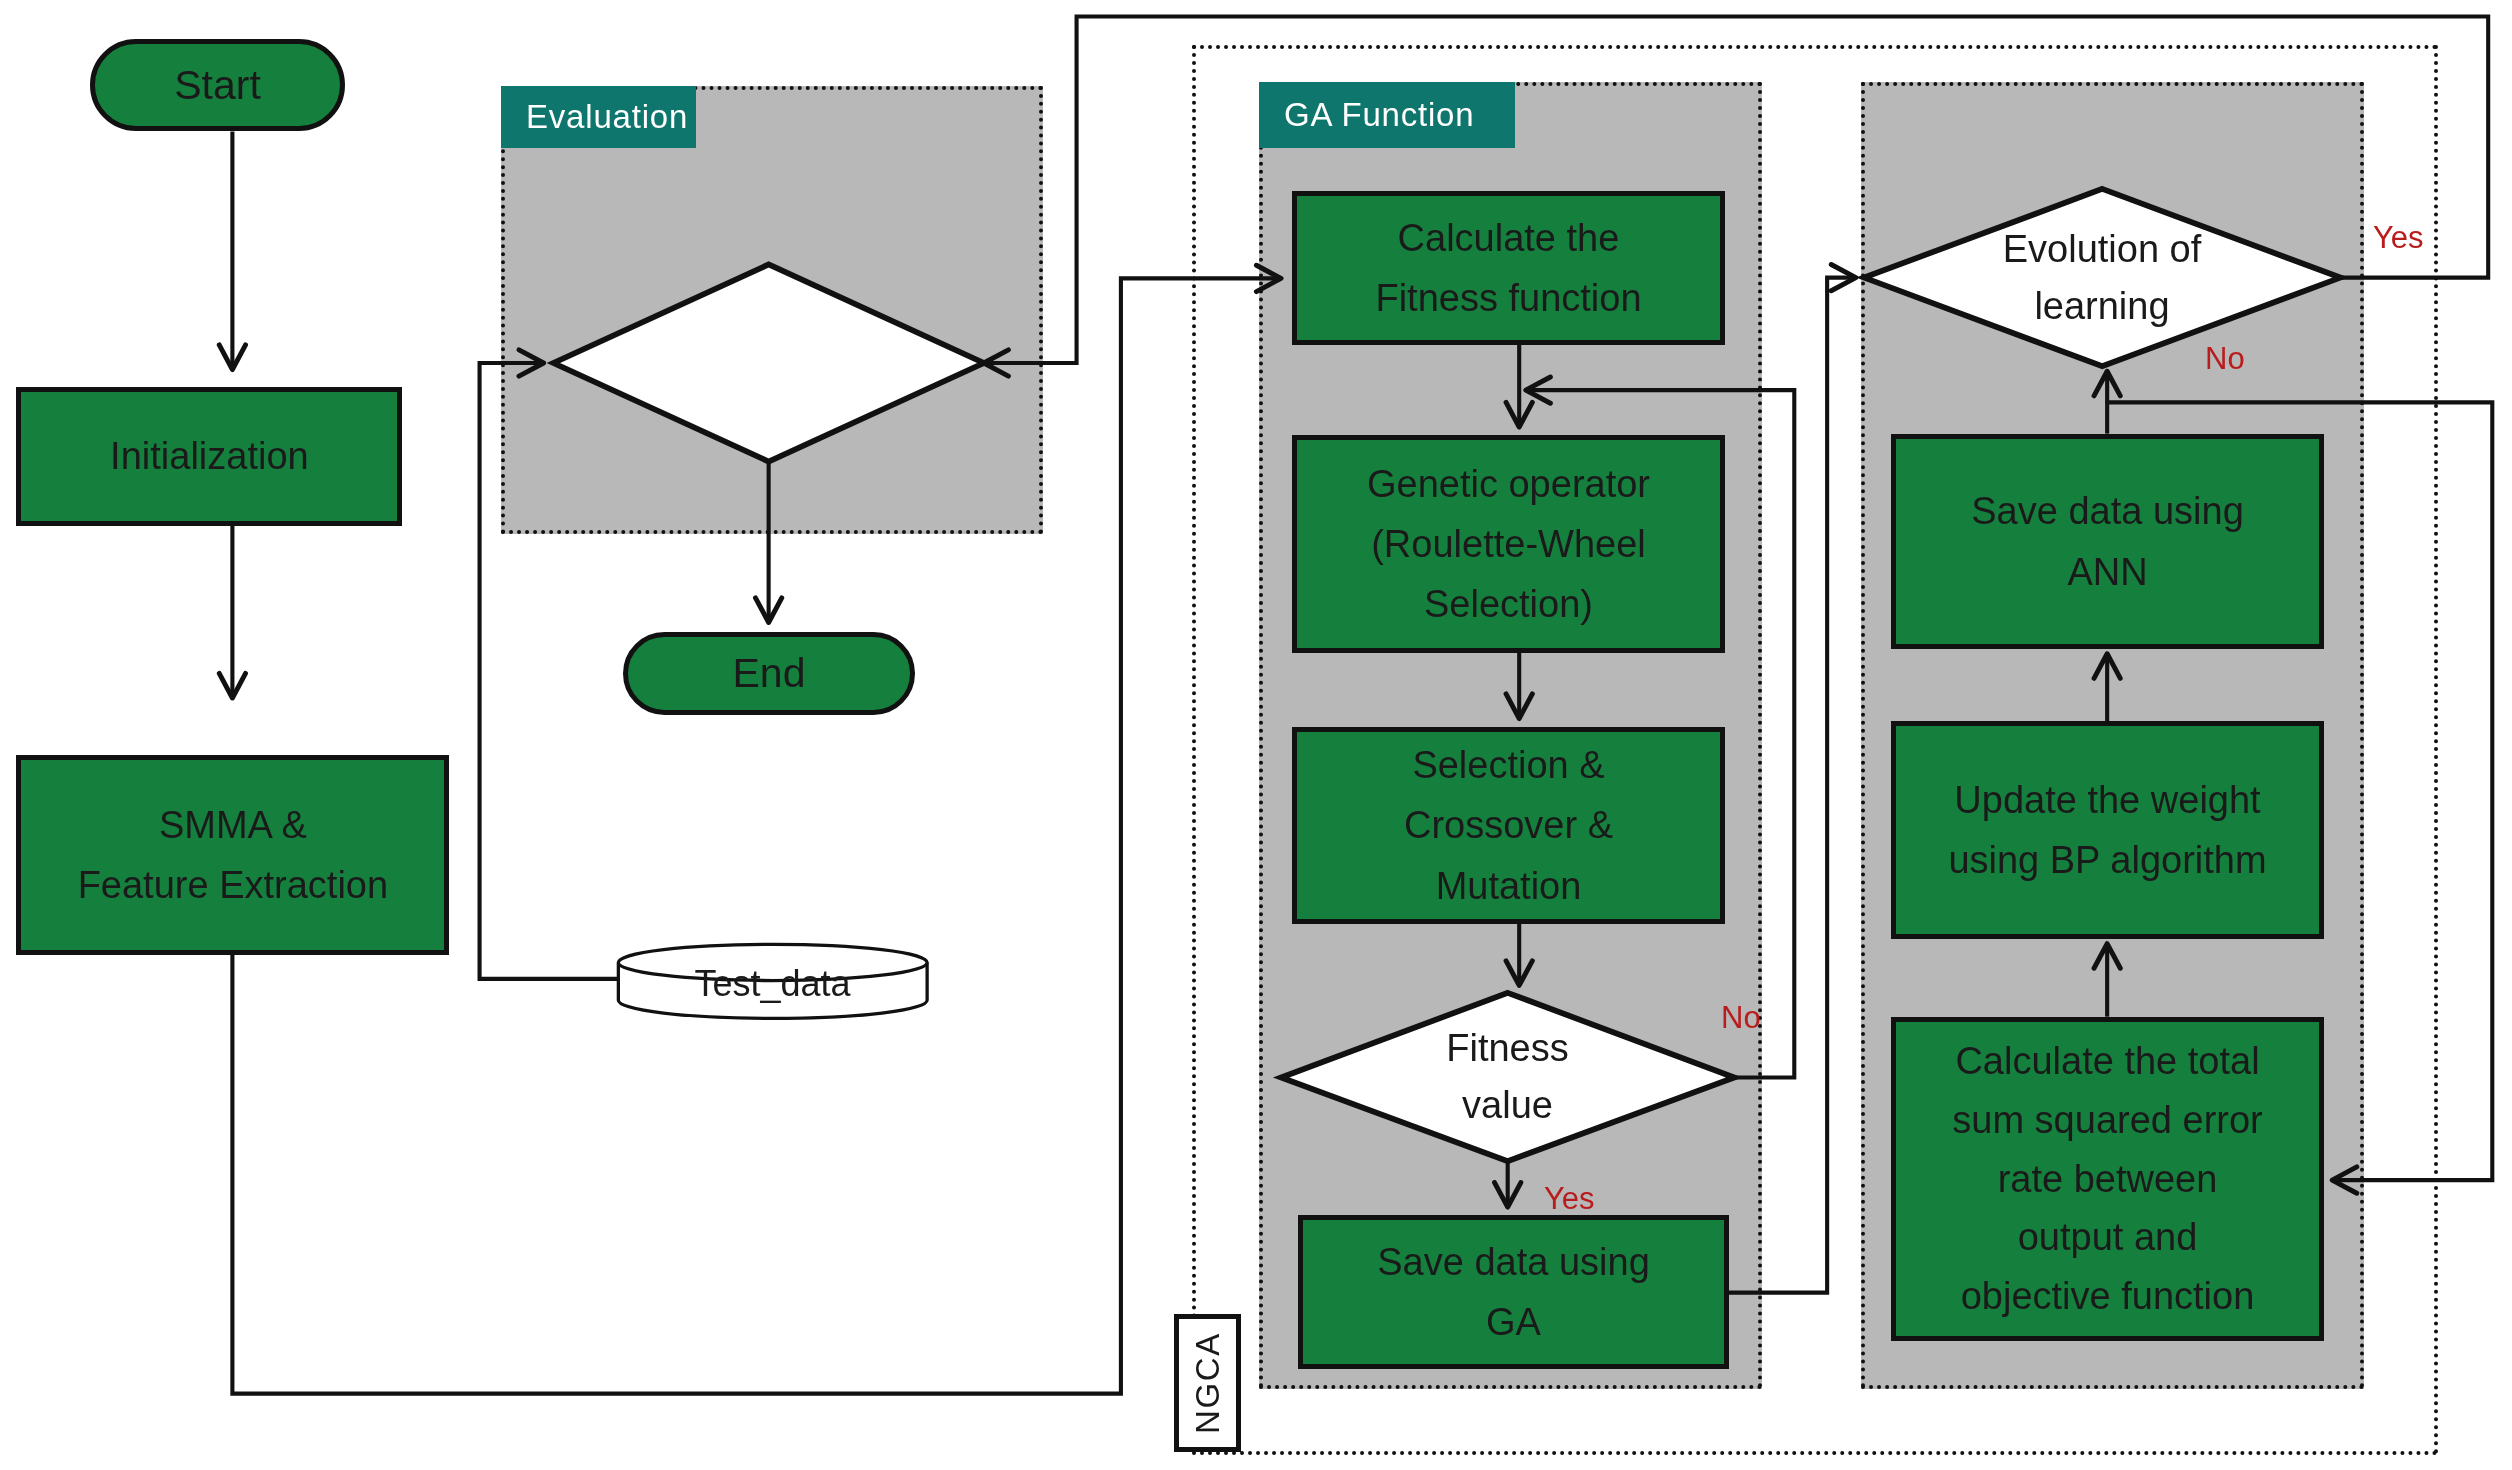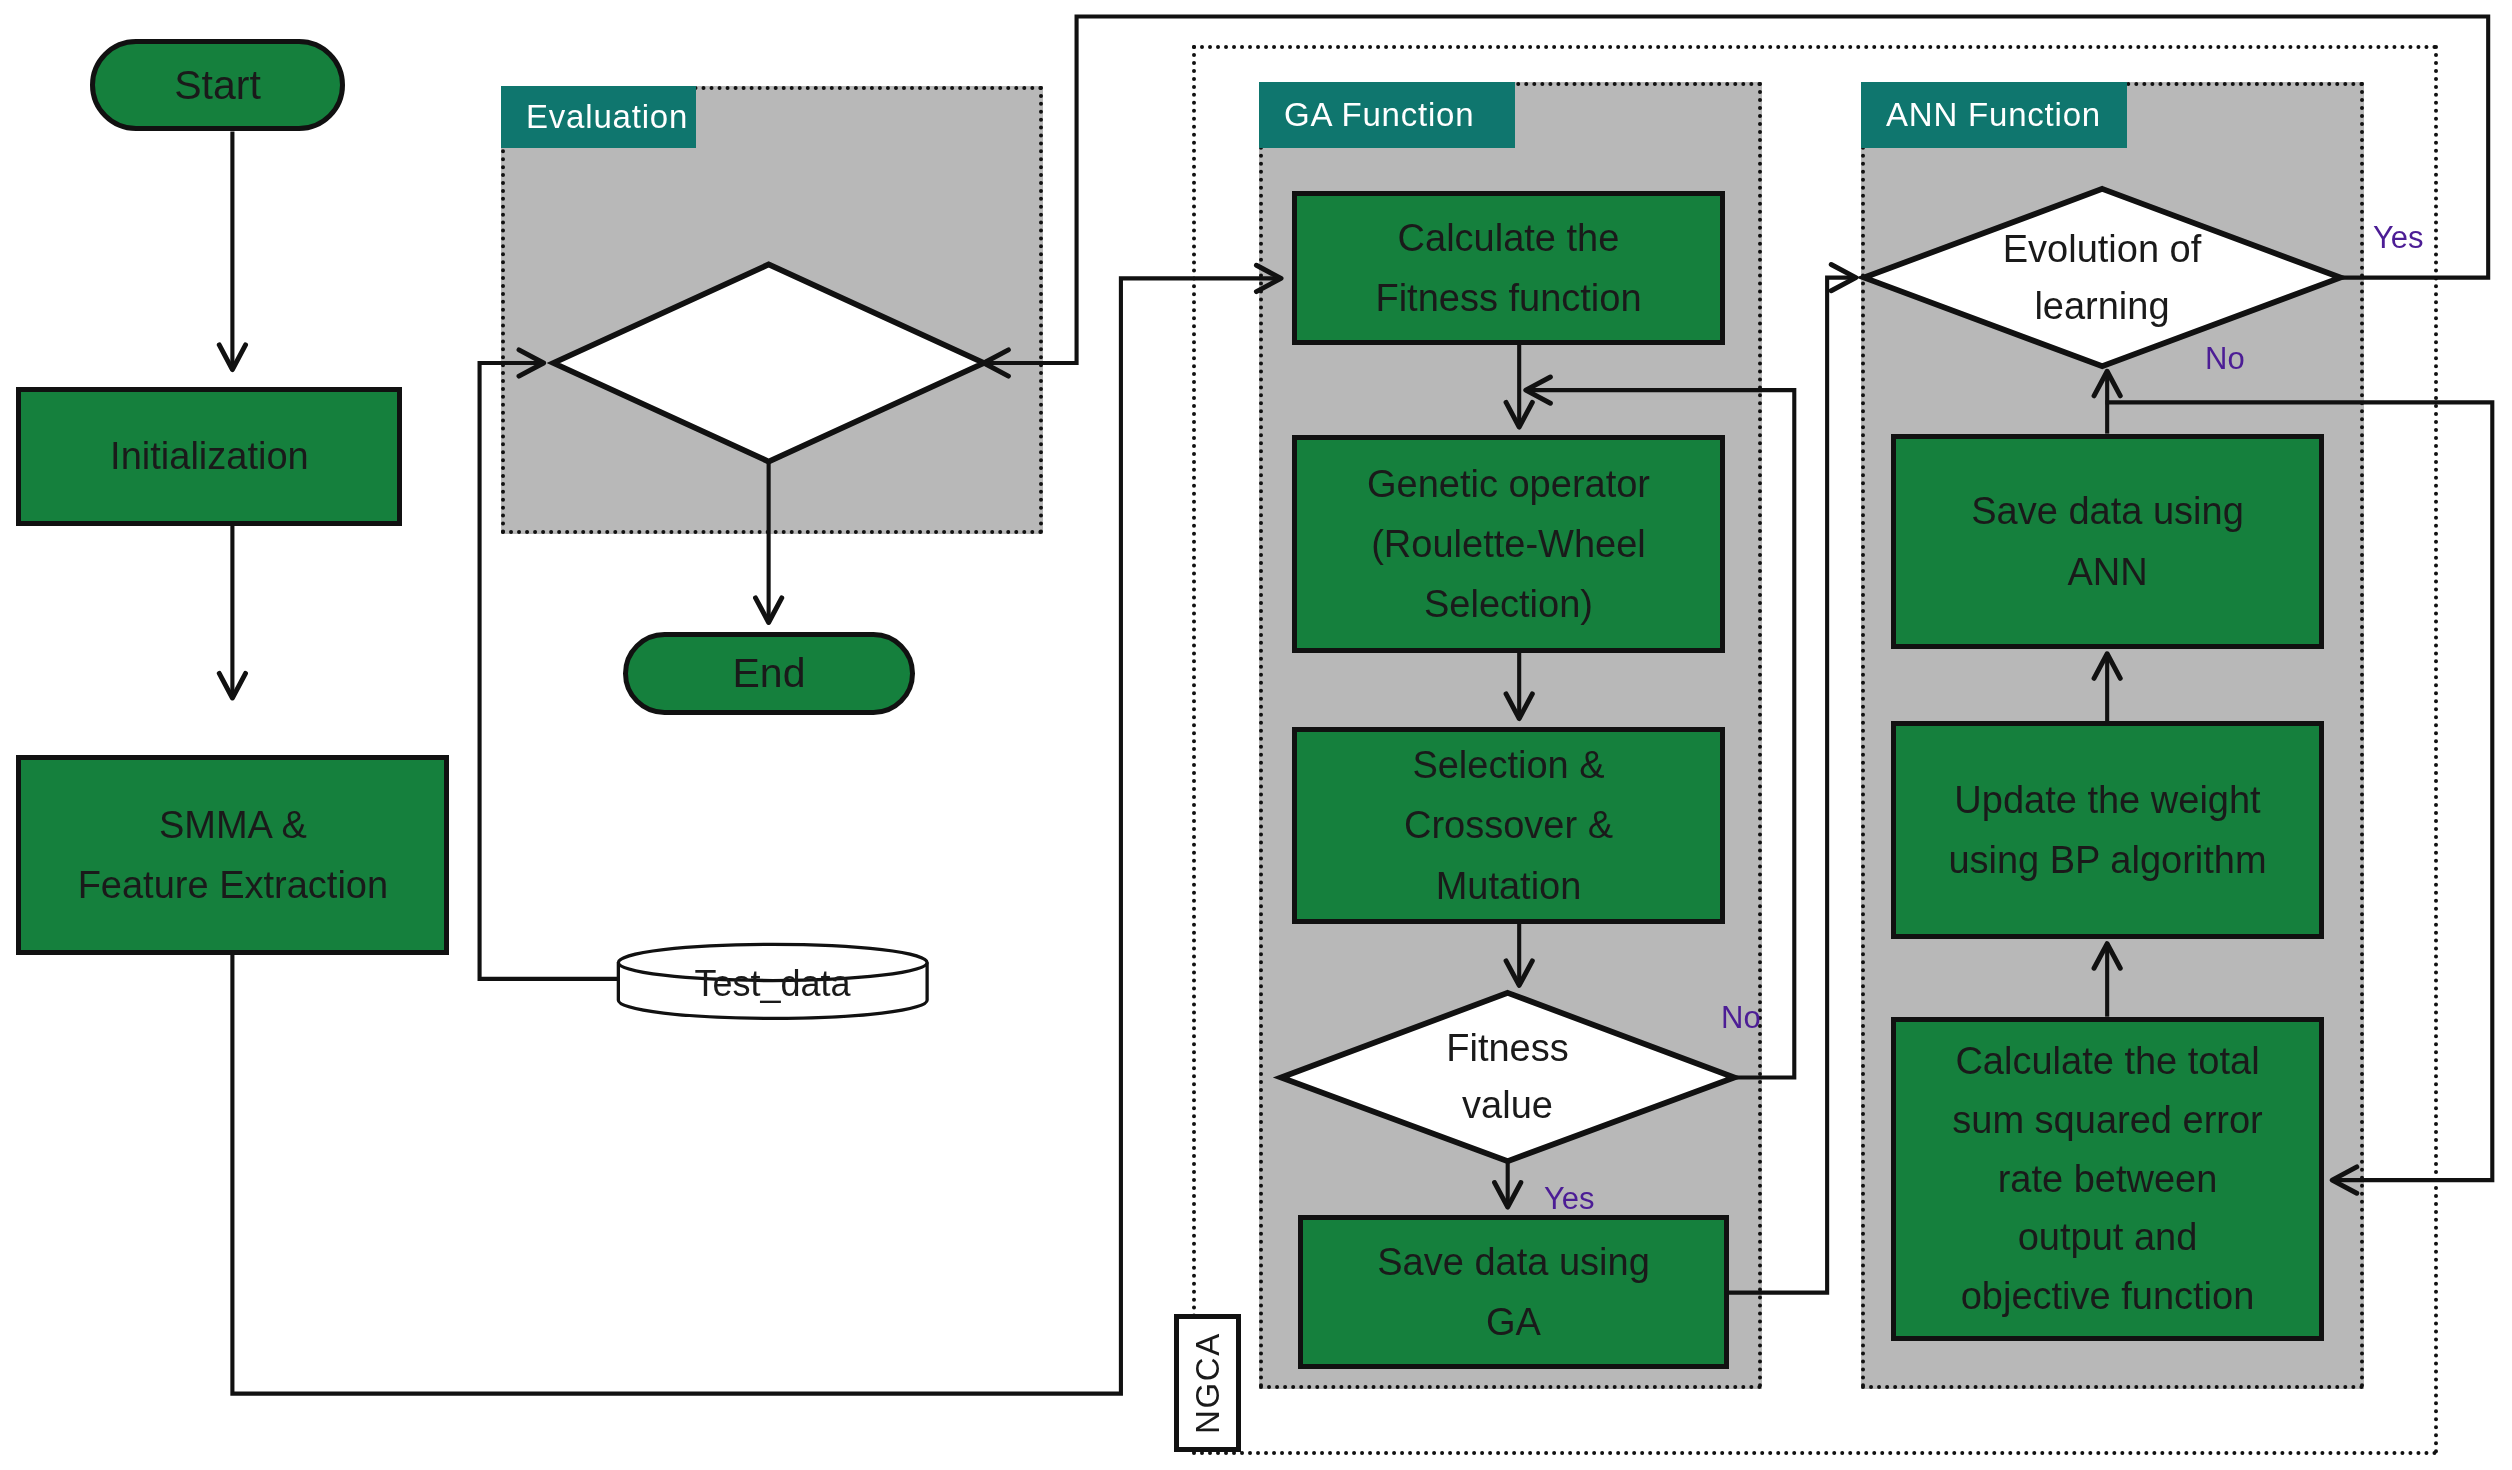--- a/index.html
+++ b/index.html
@@ -21,21 +21,21 @@
     position:absolute;background:#15803d;border:5.7px solid #111;box-sizing:border-box;
     display:flex;align-items:center;justify-content:center;text-align:center;
     font-size:38px;line-height:1.58;white-space:pre-line;
   }
   .capsule{border-radius:57px;font-size:41px;}
   
   .dlabel{
     position:absolute;display:flex;align-items:center;justify-content:center;text-align:center;
     font-size:38px;line-height:1.5;white-space:pre-line;
   }
-  .elabel{position:absolute;font-size:31px;color:#4c1d95;}
+  .elabel{position:absolute;font-size:31px;color:#b91c1c;}
   .ngca-label{
     position:absolute;background:#fff;border:5.7px solid #111;box-sizing:border-box;
     display:flex;align-items:center;justify-content:center;
   }
   .ngca-label span{transform:rotate(-90deg);font-size:33px;letter-spacing:1.6px;white-space:nowrap;}
   svg{position:absolute;left:0;top:0;}
 </style>
 </head>
 <body>
 
@@ -82,23 +82,20 @@
       <path d="M753 1172 L753 1218 A188 22 0 0 0 1129 1218 L1129 1172"></path>
       <ellipse cx="941" cy="1172" rx="188" ry="22"></ellipse>
     </g>
   </svg>
 
   <div class="chip" style="left:501px;top:86px;width:195px;height:62px;">
     <span>Evaluation</span>
   </div>
   <div class="chip" style="left:1259px;top:82px;width:256px;height:66px;">
     <span>GA Function</span>
-  </div>
-  <div class="chip" style="left:1861px;top:82px;width:266px;height:66px;">
-    <span>ANN Function</span>
   </div>
 
   <div class="ngca-label" style="left:1174px;top:1314px;width:67px;height:138px;">
     <span>NGCA</span>
   </div>
 
   <div class="proc capsule" style="left:90px;top:39px;width:255px;height:92px;">
     <span>Start</span>
   </div>
   <div class="proc capsule" style="left:623px;top:632px;width:292px;height:83px;">

